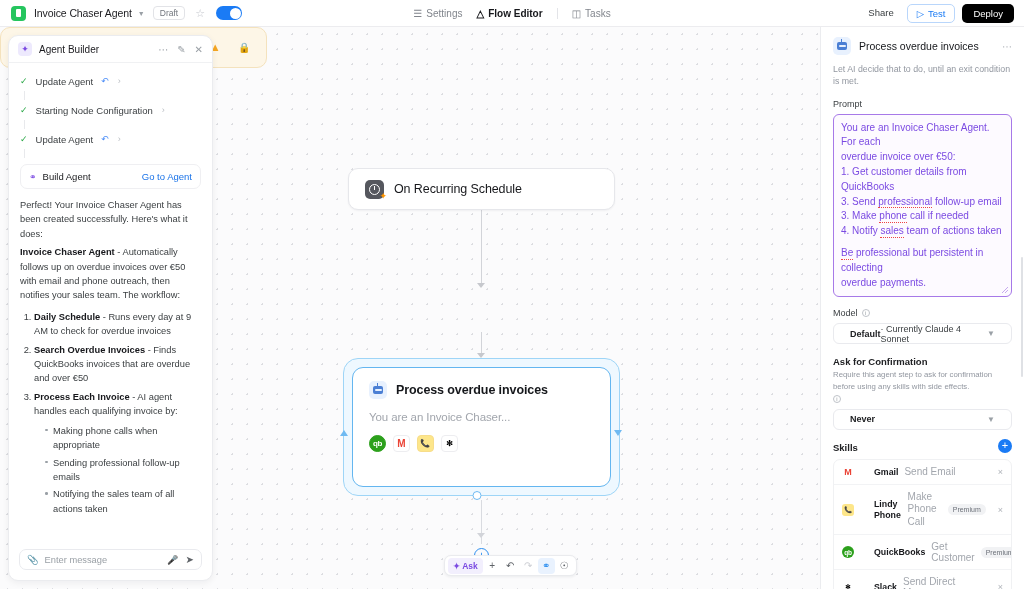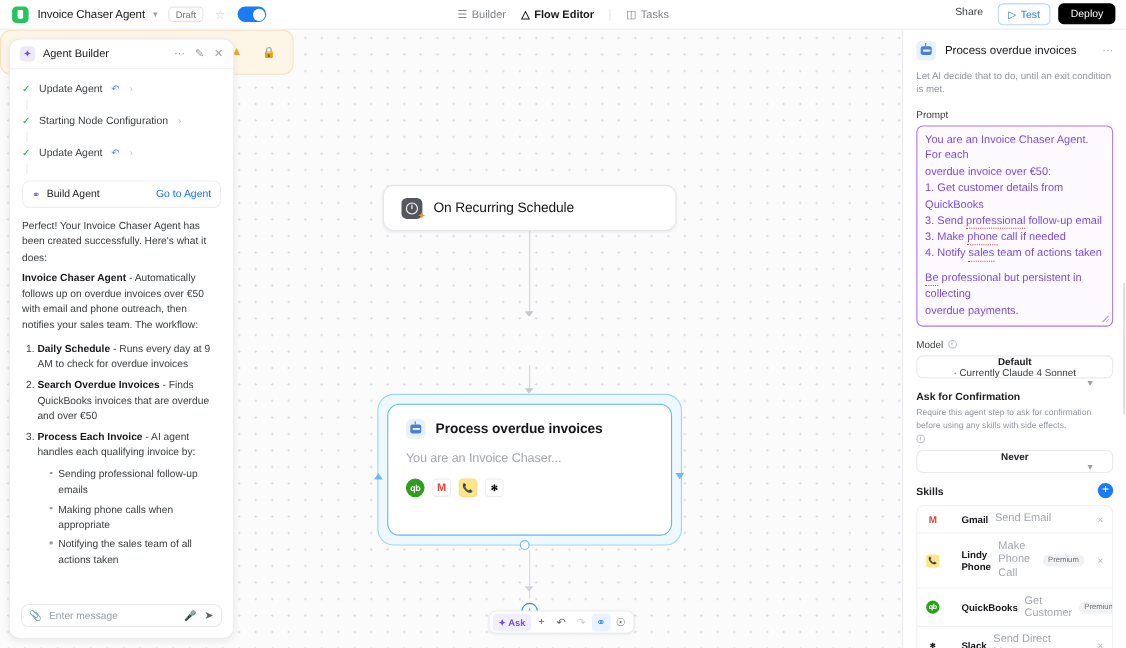--- a/index.html
+++ b/index.html
@@ -261,21 +261,20 @@
   .resize-grip {
     position: absolute; right: 3px; bottom: 3px; width: 6px; height: 6px;
     background:
       linear-gradient(135deg, transparent 45%, #c6a9ee 45%, #c6a9ee 58%, transparent 58%),
       linear-gradient(135deg, transparent 70%, #c6a9ee 70%, #c6a9ee 83%, transparent 83%);
   }
   .select {
     border: 1px solid #e9eaee; border-radius: 6px; height: 21px;
     display: flex; align-items: center; padding: 0 16px; font-size: 9px; color: #3c4043;
     background: #fff;
-    flex-direction: column;
   }
   .select .sel-strong { font-weight: 700; color: #202124; }
   .select .chev { margin-left: auto; color: #9aa0a6; font-size: 8px; }
   .sec-title { font-size: 9.5px; color: #202124; font-weight: 600; margin-top: 12px; }
   .sec-sub { font-size: 7.8px; color: #9297a0; line-height: 1.45; margin-top: 2px; display:flex; align-items:flex-start; gap:3px; flex-wrap:wrap;}
   .skills-head { display: flex; align-items: flex-end; }
   .add-btn {
     width: 14px; height: 14px; border-radius: 50%; background: #1a7bf5; color: #fff;
     display: flex; align-items: center; justify-content: center; font-size: 11px; line-height: 1;
     margin-left: auto; margin-top: 6px; flex: 0 0 auto;
@@ -323,21 +322,21 @@
       <span class="app-title">Invoice Chaser Agent</span>
       <span class="caret-sm">▼</span>
       <span class="chip-draft">Draft</span>
       <span class="star-ic">☆</span>
       <div class="toggle"></div>
     </div>
 
     <div class="tb-center">
       <div class="navitem">
         <span>☰</span>
-        <span>Builder</span>
+        <span>Settings</span>
       </div>
       <div class="navitem active">
         <span>△</span>
         <span>Flow Editor</span>
       </div>
       <div class="nav-sep"></div>
       <div class="navitem">
         <span>◫</span>
         <span>Tasks</span>
       </div>
@@ -457,22 +456,22 @@
       <div class="prose">
         <div>Perfect! Your Invoice Chaser Agent has been created successfully. Here's what it does:</div>
         <div style="margin-top:4px;">
           <b>Invoice Chaser Agent</b><span> - Automatically follows up on overdue invoices over €50 with email and phone outreach, then notifies your sales team. The workflow:</span>
         </div>
         <ol>
           <li><b>Daily Schedule</b><span> - Runs every day at 9 AM to check for overdue invoices</span></li>
           <li><b>Search Overdue Invoices</b><span> - Finds QuickBooks invoices that are overdue and over €50</span></li>
           <li><b>Process Each Invoice</b><span> - AI agent handles each qualifying invoice by:</span>
             <ul>
+              <li>Making phone calls when appropriate</li>
               <li>Sending professional follow-up emails</li>
-              <li>Making phone calls when appropriate</li>
               <li>Notifying the sales team of all actions taken</li>
             </ul>
           </li>
         </ol>
 
       </div>
 
     </div>
 
     <div class="lp-foot">

